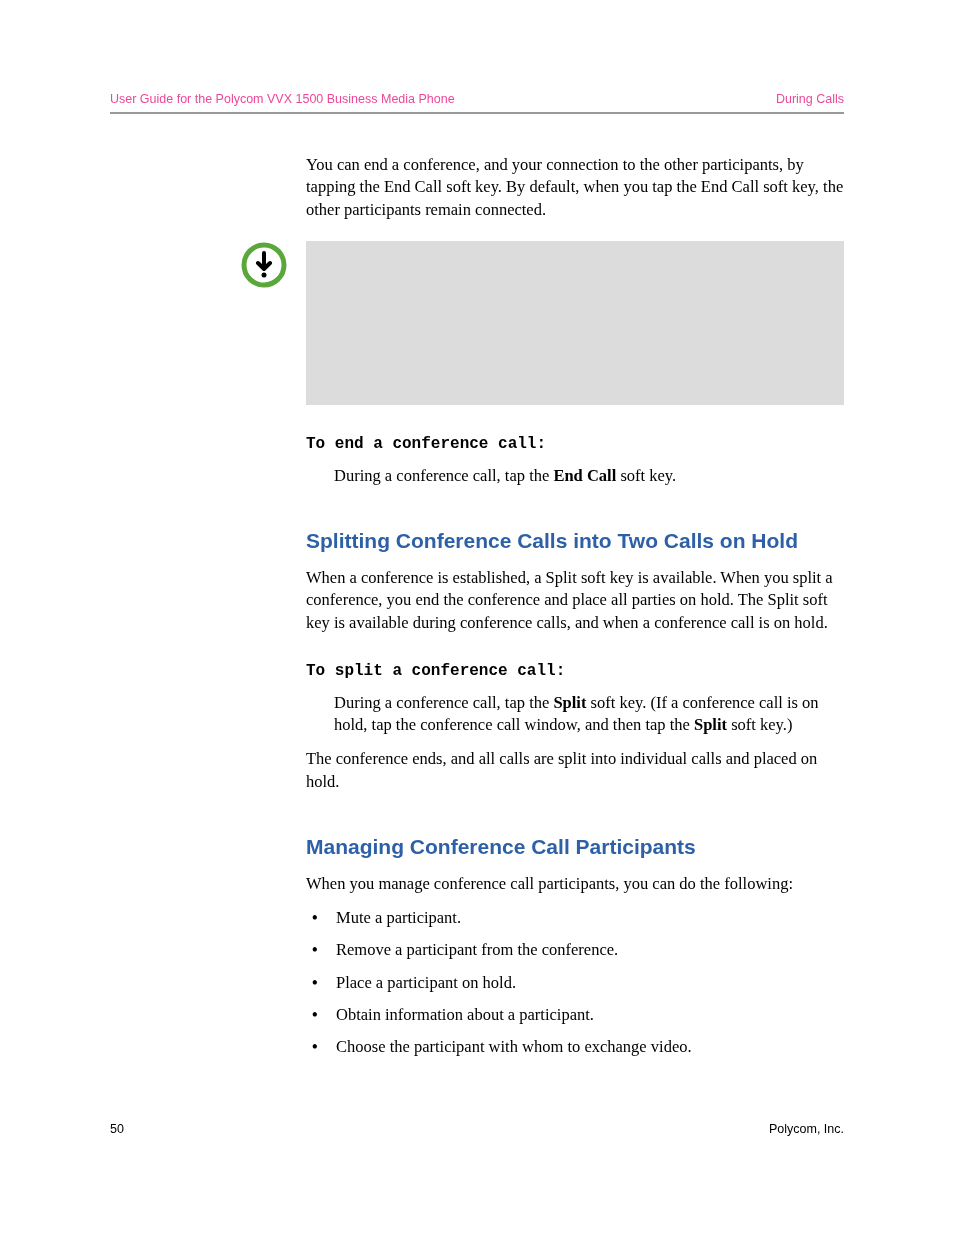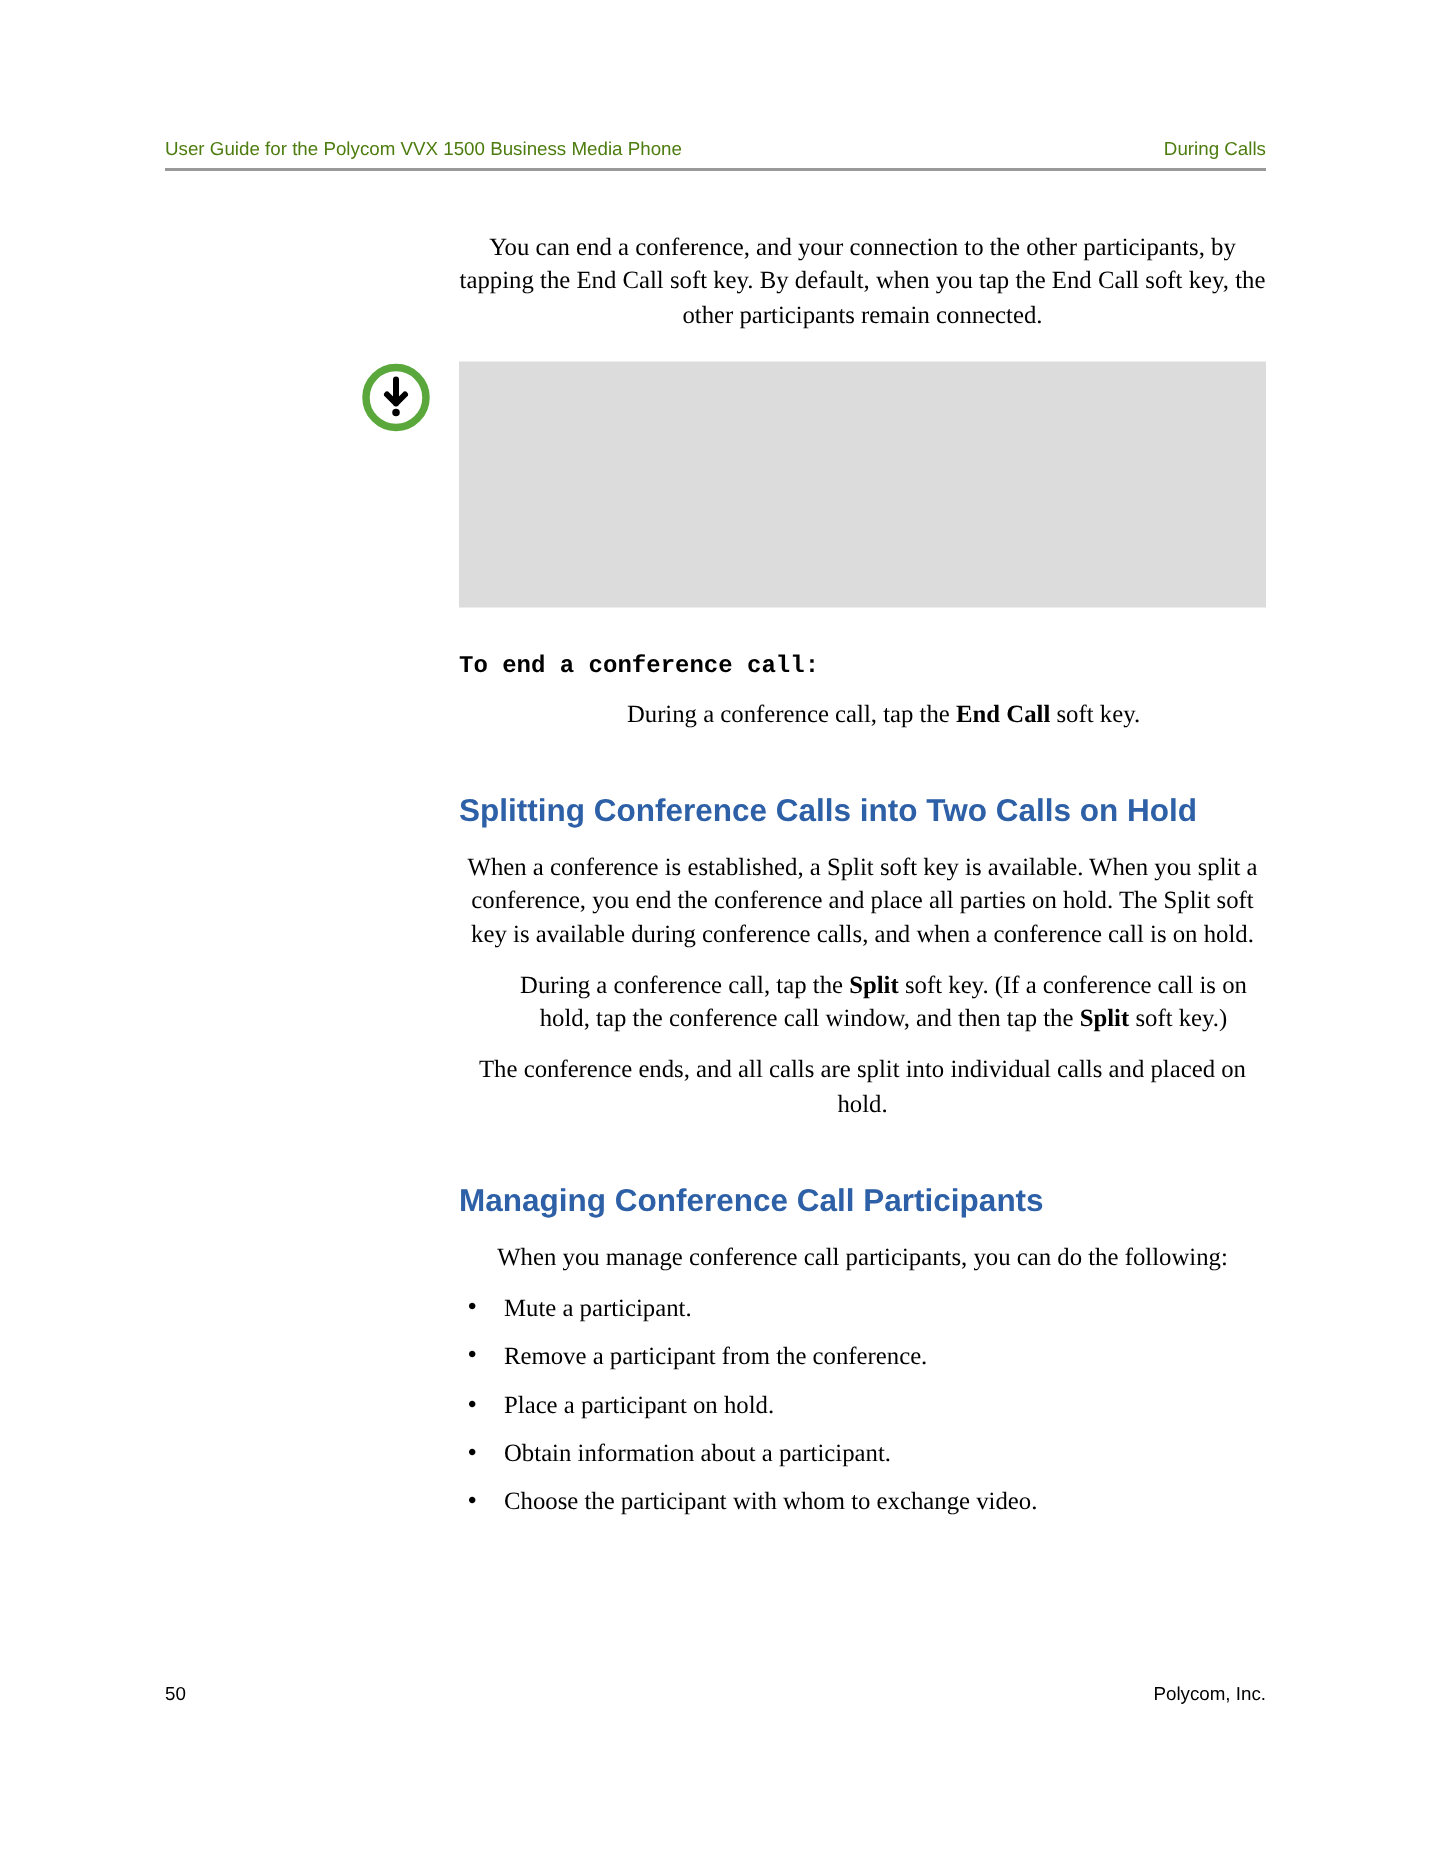--- a/index.html
+++ b/index.html
@@ -14,40 +14,39 @@
     height: 1235px;
     position: relative;
     box-sizing: border-box;
     padding: 92px 110px 0 110px;
   }
   .header {
     display: flex;
     justify-content: space-between;
     font-family: "Futura", "Trebuchet MS", Arial, sans-serif;
     font-size: 12.5px;
-    color: #4d7c0f;
+    color: #ec4899;
     padding-bottom: 6px;
     border-bottom: 2px solid #999;
   }
   .content {
     margin-left: 196px;
     padding-top: 40px;
   }
   .h2 {
     font-family: "Futura", "Trebuchet MS", Arial, sans-serif;
     font-weight: bold;
     font-size: 21px;
     color: #2d60a6;
     margin: 0 0 14px 0;
   }
   .para {
     font-size: 16.5px;
     line-height: 1.35;
     margin: 0 0 12px 0;
-    text-align: center;
   }
   .indent {
     margin-left: 28px;
   }
   .callout-row {
     display: flex;
     align-items: flex-start;
     margin: 20px 0 30px 0;
   }
   .callout-icon {
@@ -127,20 +126,21 @@
   </div>
 
   <div class="content" style="padding-top:0;">
     <div class="subhead">To end a conference call:</div>
     <p class="para indent">
       <span>During a conference call, tap the </span><b>End Call</b><span> soft key.</span>
     </p>
 
     <div class="h2 section-gap">Splitting Conference Calls into Two Calls on Hold</div>
     <p class="para">When a conference is established, a Split soft key is available. When you split a conference, you end the conference and place all parties on hold. The Split soft key is available during conference calls, and when a conference call is on hold.</p>
+    <div class="subhead">To split a conference call:</div>
     <p class="para indent">
       <span>During a conference call, tap the </span><b>Split</b><span> soft key. (If a conference call is on hold, tap the conference call window, and then tap the </span><b>Split</b><span> soft key.)</span>
     </p>
     <p class="para">The conference ends, and all calls are split into individual calls and placed on hold.</p>
 
     <div class="h2 section-gap">Managing Conference Call Participants</div>
     <p class="para">When you manage conference call participants, you can do the following:</p>
     <ul class="bullets">
       <li>Mute a participant.</li>
       <li>Remove a participant from the conference.</li>

